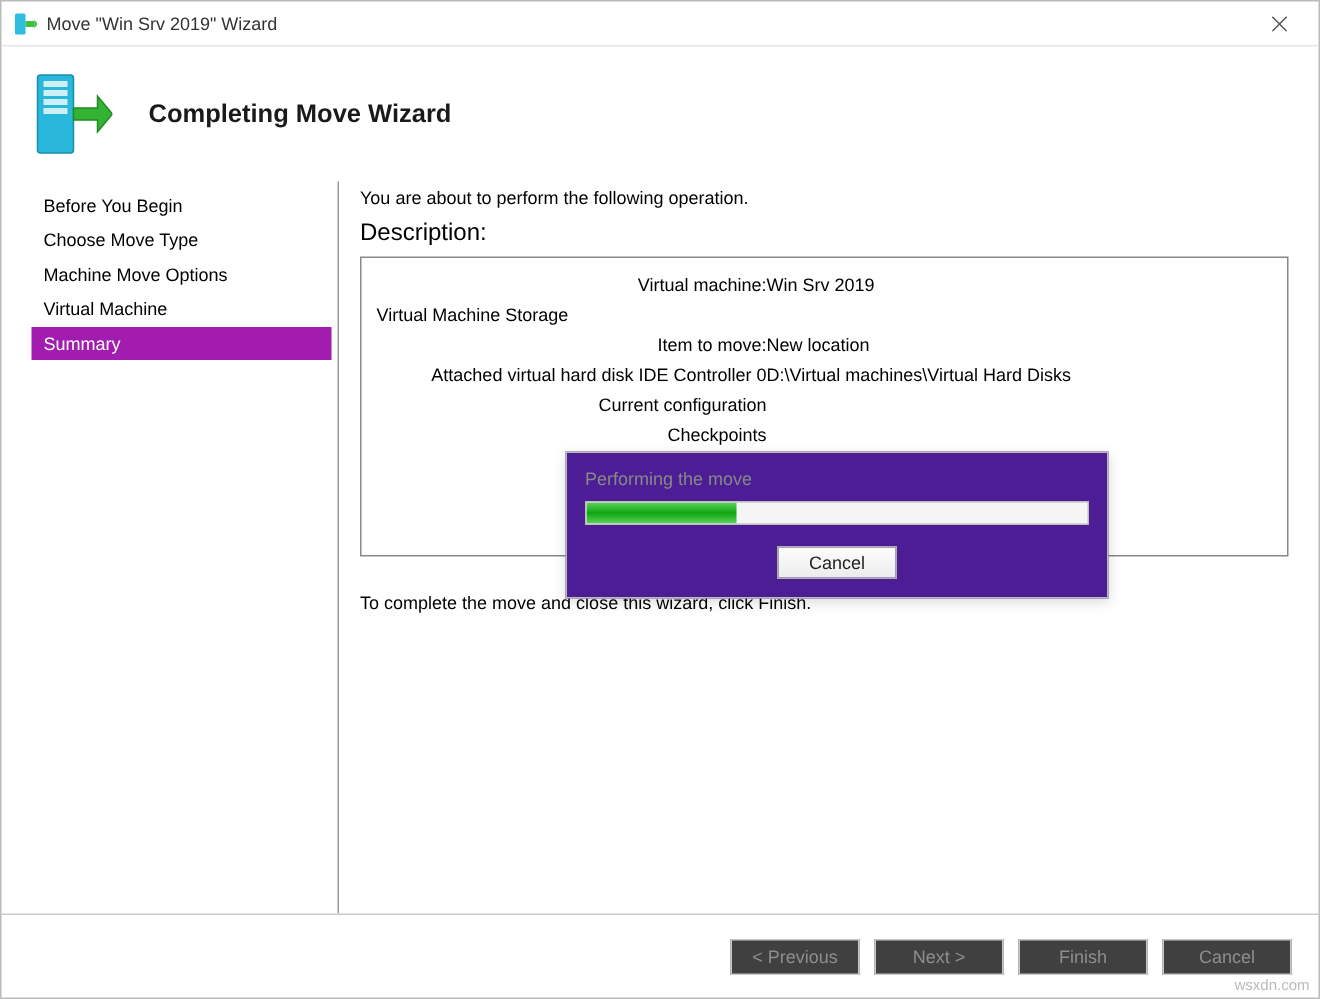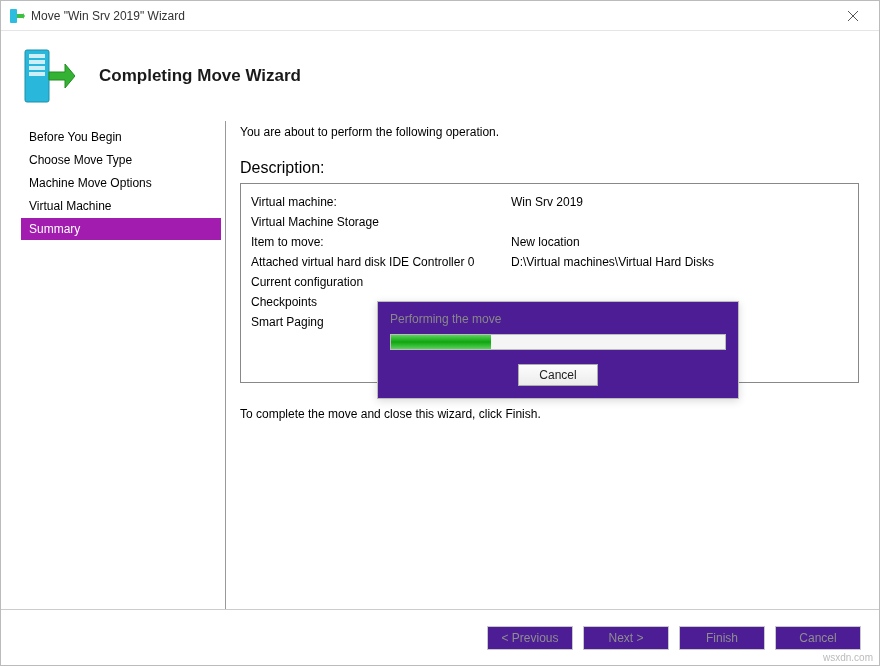--- a/index.html
+++ b/index.html
@@ -70,45 +70,45 @@
   .vdiv {
     width: 1px;
     background: #999;
     margin: 0 14px 0 4px;
     align-self: stretch;
   }
   .main {
     flex: 1;
     padding-top: 4px;
   }
-  .intro { font-size: 12px; margin-bottom: 20px; }
+  .intro { font-size: 12px; margin-bottom: 8px; }
   .desc-label { font-size: 16px; margin-bottom: 6px; }
   .desc-box {
     border: 1px solid #888;
     padding: 8px 10px 50px 10px;
     min-height: 200px;
   }
   .row { display: flex; font-size: 12px; line-height: 20px; }
-  .row .k { width: 260px; }
+  .row .k { width: 260px; text-align: right; }
   .row .v { flex: 1; }
   .finish-hint { margin-top: 24px; font-size: 12px; }
   .footer {
     height: 56px;
     border-top: 1px solid #ccc;
     display: flex;
     justify-content: flex-end;
     align-items: center;
     gap: 10px;
     padding: 0 18px;
   }
   .btn {
     min-width: 86px;
     height: 24px;
     border: 1px solid #c8c8c8;
-    background: #4c1d95;
+    background: #404040;
     color: #8e8e8e;
     font-size: 12px;
     display: inline-flex;
     align-items: center;
     justify-content: center;
     cursor: default;
   }
   
   .popup {
     position: absolute;

